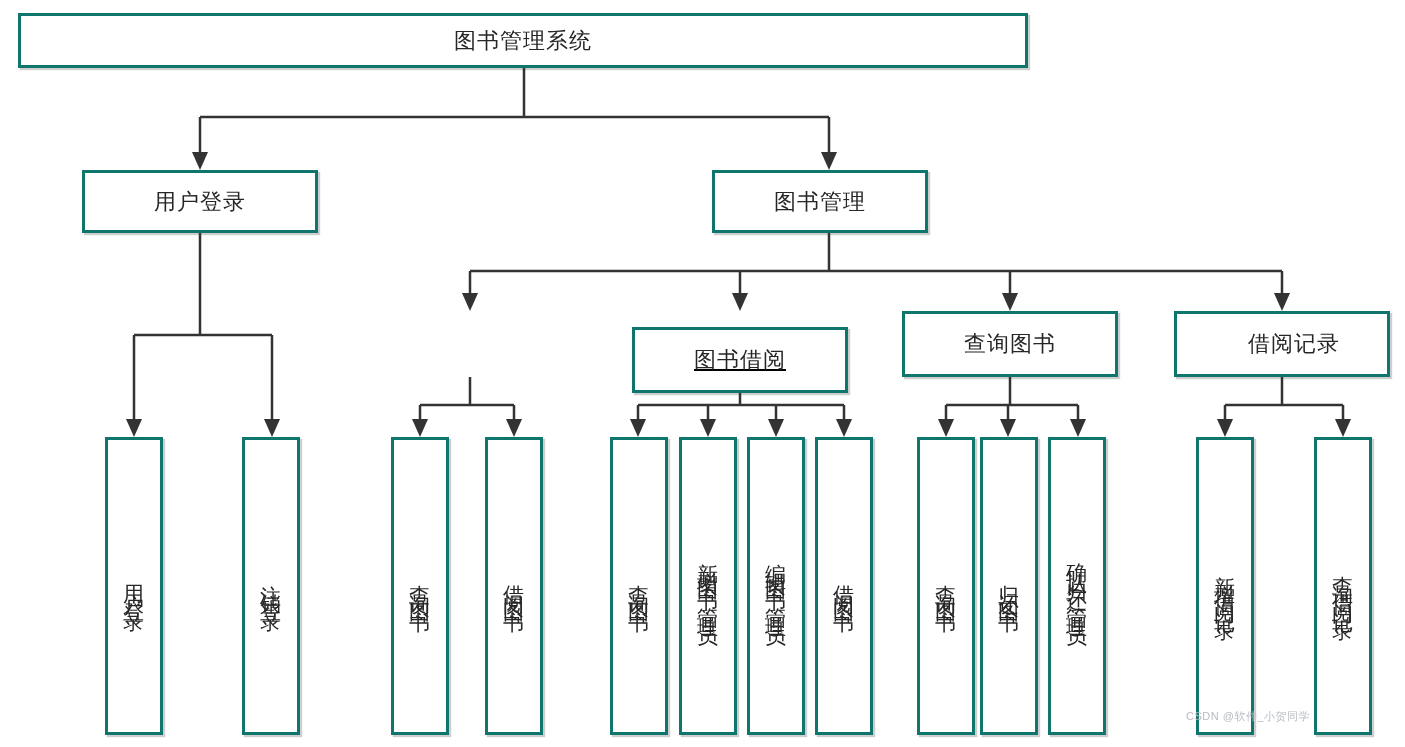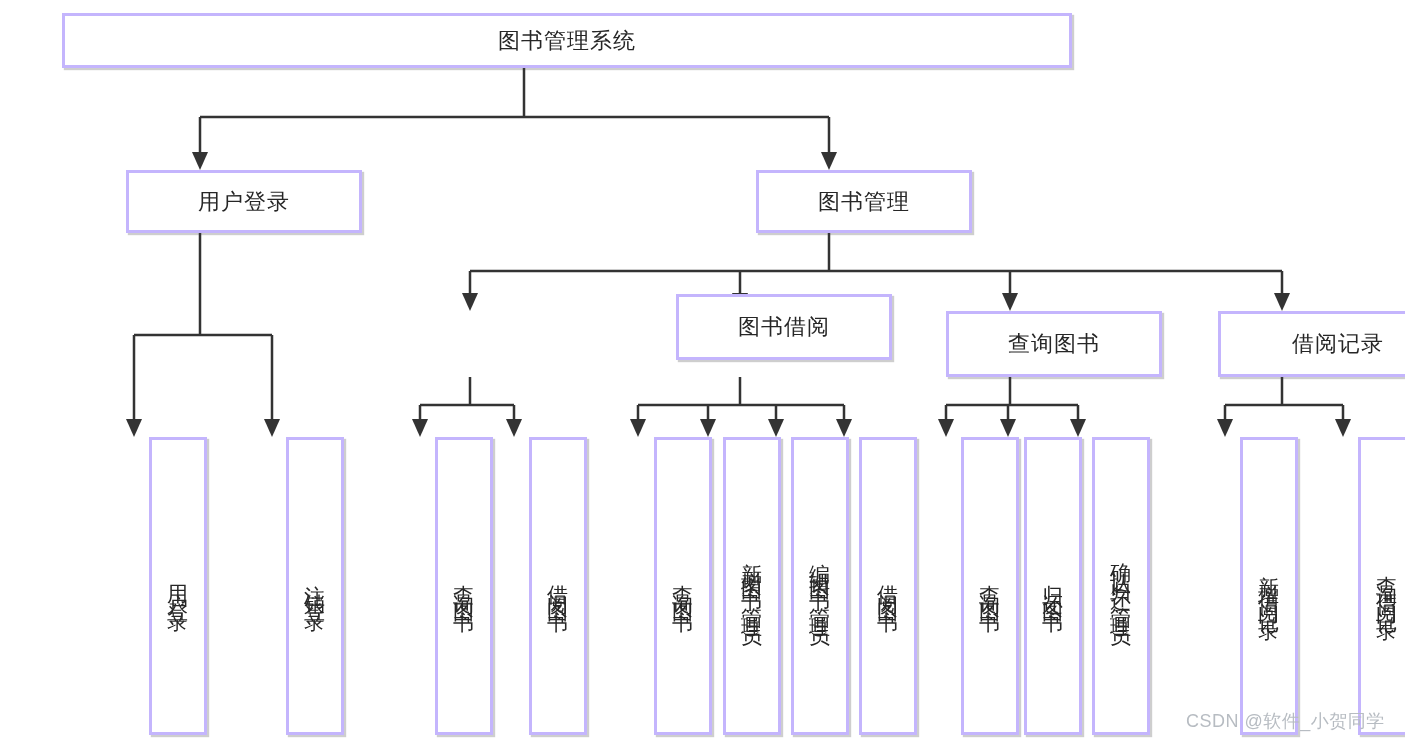--- a/index.html
+++ b/index.html
@@ -10,67 +10,66 @@
     font-family:"Liberation Sans", sans-serif;
     overflow:hidden;
   }
   svg.connectors {
     position:absolute; left:0; top:0; width:1405px; height:747px;
     z-index:1;
   }
   .box {
     position:absolute;
     background:#ffffff;
-    border:3px solid #c4b5fd;
+    border:3px solid #0f766e;
     box-sizing:border-box;
     display:flex; align-items:center; justify-content:center;
     box-shadow:2px 2px 1px rgba(60,60,60,0.25);
     z-index:2;
-    margin-left:44px;
   }
   .box .label {
     font-size:22px;
     color:#262626;
     letter-spacing:1px;
     white-space:nowrap;
   }
   .leaf .vtext {
     writing-mode:vertical-rl;
     text-orientation:mixed;
     font-size:21px;
     letter-spacing:9px;
     color:#262626;
     line-height:1;
   }
   
   .n-root            { left:18px;   top:13px;  width:1010px; height:55px; }
   .n-user-login      { left:82px;   top:170px; width:236px;  height:63px; }
   .n-book-mgmt       { left:712px;  top:170px; width:216px;  height:63px; }
   .n-new-book        { left:362px;  top:311px; width:216px;  height:66px; }
-  .n-book-borrow     { left:632px;  top:294px; width:216px;  height:66px; }
+  .n-book-borrow     { left:632px;  top:327px; width:216px;  height:66px;text-decoration:underline; }
   .n-current-borrow  { left:902px;  top:311px; width:216px;  height:66px; }
   .n-borrow-records  { left:1174px; top:311px; width:216px;  height:66px;padding-left:24px; }
   .leaf              { top:437px;   width:58px; height:298px; }
   .l1  { left:105px; }
   .l2  { left:242px; }
   .l3  { left:391px; }
   .l4  { left:485px; }
   .l5  { left:610px; }
   .l6  { left:679px; }
   .l7  { left:747px; }
   .l8  { left:815px; }
   .l9  { left:917px; }
   .l10 { left:980px; }
   .l11 { left:1048px; }
   .l12 { left:1196px; }
   .l13 { left:1314px; }
   .watermark {
     position:absolute;
     left:1186px; top:709px;
-    font-size:18px;
+    font-size:11px;
     color:#b7bcc2;
     letter-spacing:0.5px;
     white-space:nowrap;
     z-index:5;
   }
 </style>
 </head>
 <body>
 
 <div class="canvas">

